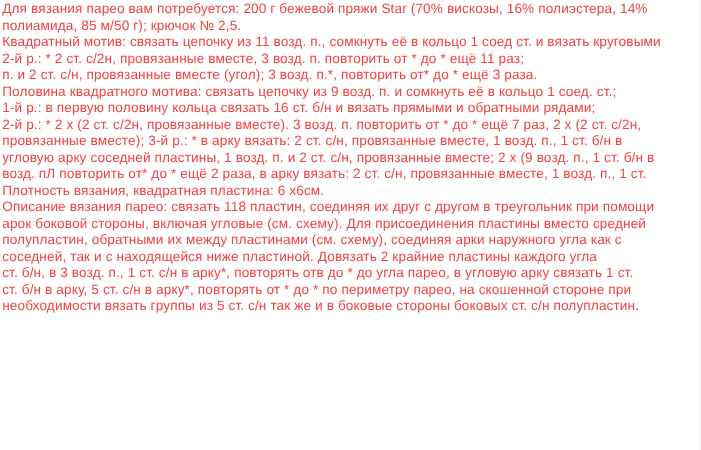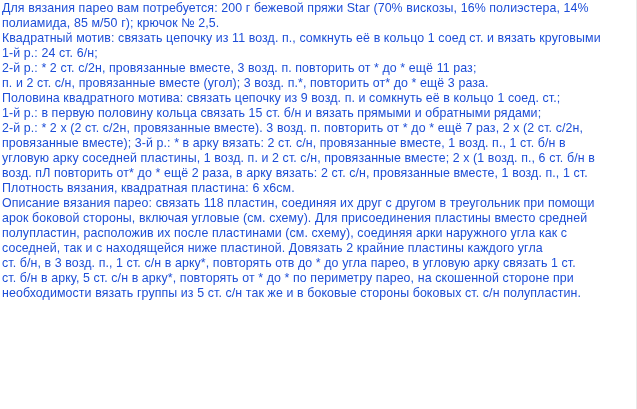--- a/index.html
+++ b/index.html
@@ -17,47 +17,46 @@
     width: 637px;
     height: 409px;
     background: #ffffff;
     padding: 1px 1px 0 2px;
     border-right: 1px solid #e9e9e9;
   }
   .doc-text {
     font-family: "Liberation Sans", "DejaVu Sans", sans-serif;
     font-size: 12.4px;
     line-height: 15px;
-    color: #1d4ed8;
+    color: #ef4444;
     font-weight: 400;
   }
   .text-line {
     white-space: nowrap;
     letter-spacing: 0.1px;
   }
 </style>
 </head>
 <body>
 
 <div class="doc-page">
   <div class="doc-text">
       <div class="text-line">Для вязания парео вам потребуется: 200 г бежевой пряжи Star (70% вискозы, 16% полиэстера, 14%</div>
       <div class="text-line">полиамида, 85 м/50 г); крючок № 2,5.</div>
       <div class="text-line">Квадратный мотив: связать цепочку из 11 возд. п., сомкнуть её в кольцо 1 соед ст. и вязать круговыми</div>
-      <div class="text-line">1-й р.: 24 ст. 6/н;</div>
       <div class="text-line">2-й р.: * 2 ст. с/2н, провязанные вместе, 3 возд. п. повторить от * до * ещё 11 раз;</div>
       <div class="text-line">п. и 2 ст. с/н, провязанные вместе (угол); 3 возд. п.*, повторить от* до * ещё 3 раза.</div>
       <div class="text-line">Половина квадратного мотива: связать цепочку из 9 возд. п. и сомкнуть её в кольцо 1 соед. ст.;</div>
-      <div class="text-line">1-й р.: в первую половину кольца связать 15 ст. б/н и вязать прямыми и обратными рядами;</div>
+      <div class="text-line">1-й р.: в первую половину кольца связать 16 ст. б/н и вязать прямыми и обратными рядами;</div>
       <div class="text-line">2-й р.: * 2 х (2 ст. с/2н, провязанные вместе). 3 возд. п. повторить от * до * ещё 7 раз, 2 х (2 ст. с/2н,</div>
       <div class="text-line">провязанные вместе); 3-й р.: * в арку вязать: 2 ст. с/н, провязанные вместе, 1 возд. п., 1 ст. б/н в</div>
-      <div class="text-line">угловую арку соседней пластины, 1 возд. п. и 2 ст. с/н, провязанные вместе; 2 х (1 возд. п., 6 ст. б/н в</div>
+      <div class="text-line">угловую арку соседней пластины, 1 возд. п. и 2 ст. с/н, провязанные вместе; 2 х (9 возд. п., 1 ст. б/н в</div>
       <div class="text-line">возд. пЛ повторить от* до * ещё 2 раза, в арку вязать: 2 ст. с/н, провязанные вместе, 1 возд. п., 1 ст.</div>
       <div class="text-line">Плотность вязания, квадратная пластина: 6 х6см.</div>
       <div class="text-line">Описание вязания парео: связать 118 пластин, соединяя их друг с другом в треугольник при помощи</div>
       <div class="text-line">арок боковой стороны, включая угловые (см. схему). Для присоединения пластины вместо средней</div>
-      <div class="text-line">полупластин, расположив их после пластинами (см. схему), соединяя арки наружного угла как с</div>
+      <div class="text-line">полупластин, обратными их между пластинами (см. схему), соединяя арки наружного угла как с</div>
       <div class="text-line">соседней, так и с находящейся ниже пластиной. Довязать 2 крайние пластины каждого угла</div>
       <div class="text-line">ст. б/н, в 3 возд. п., 1 ст. с/н в арку*, повторять отв до * до угла парео, в угловую арку связать 1 ст.</div>
       <div class="text-line">ст. б/н в арку, 5 ст. с/н в арку*, повторять от * до * по периметру парео, на скошенной стороне при</div>
       <div class="text-line">необходимости вязать группы из 5 ст. с/н так же и в боковые стороны боковых ст. с/н полупластин.</div>
     </div>
 </div>
 
 </body></html>

